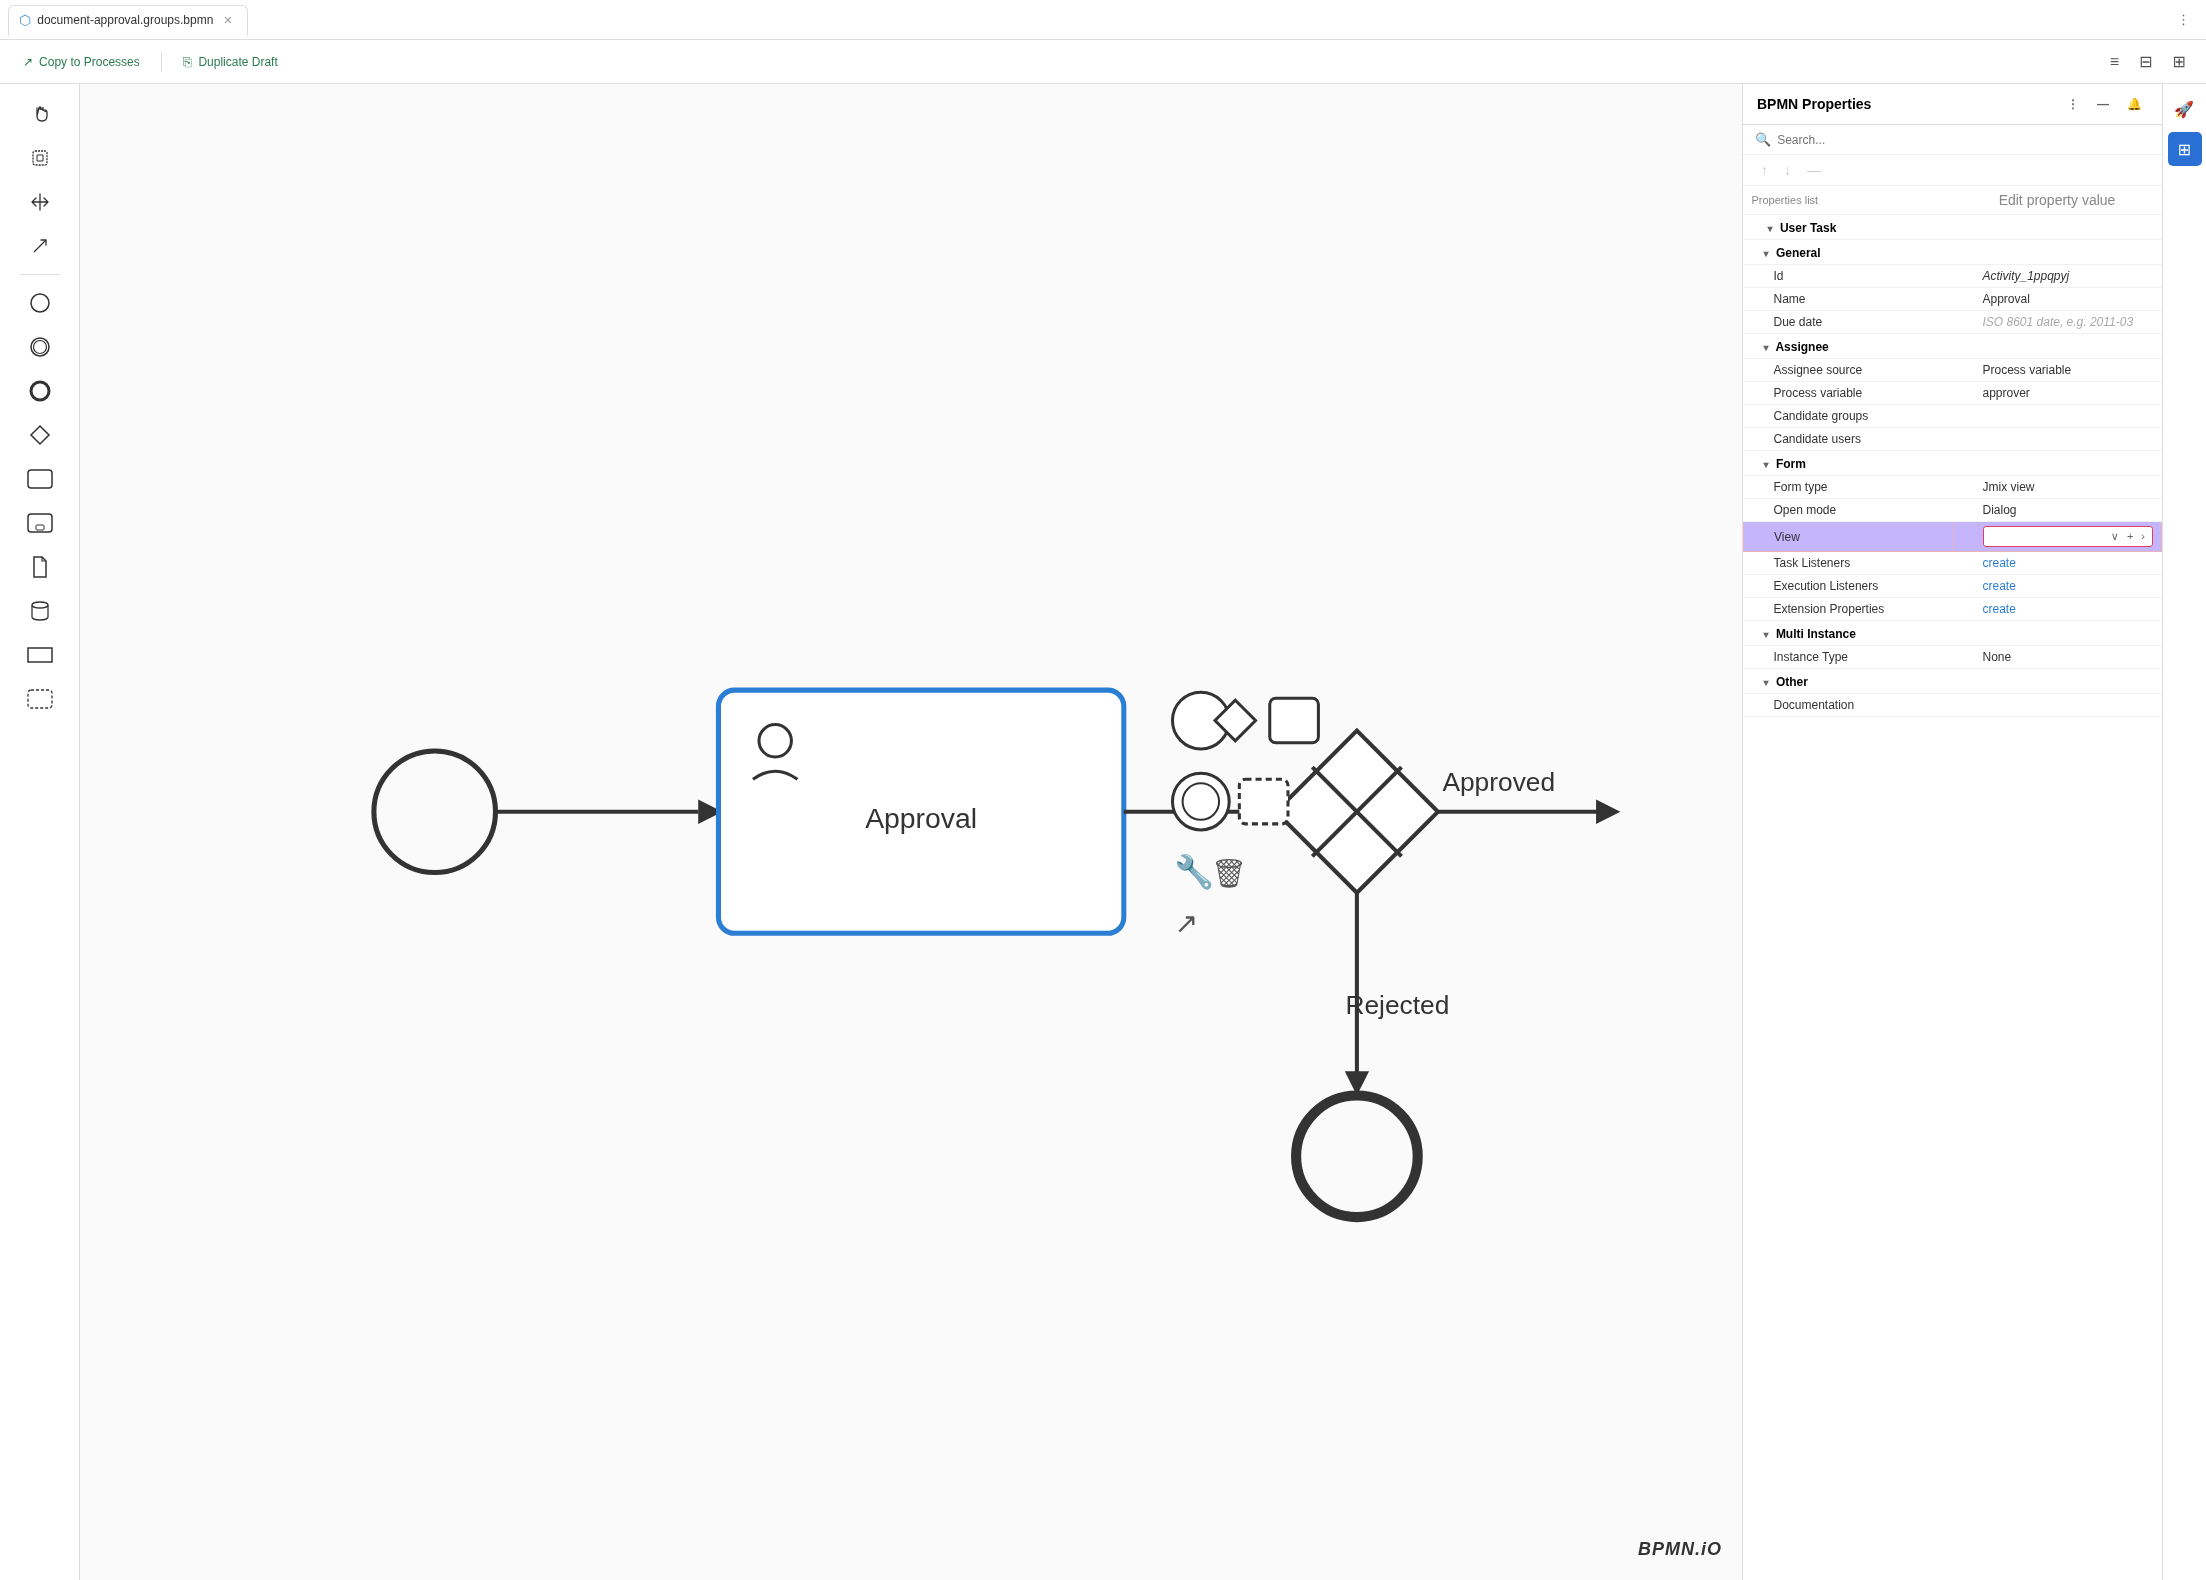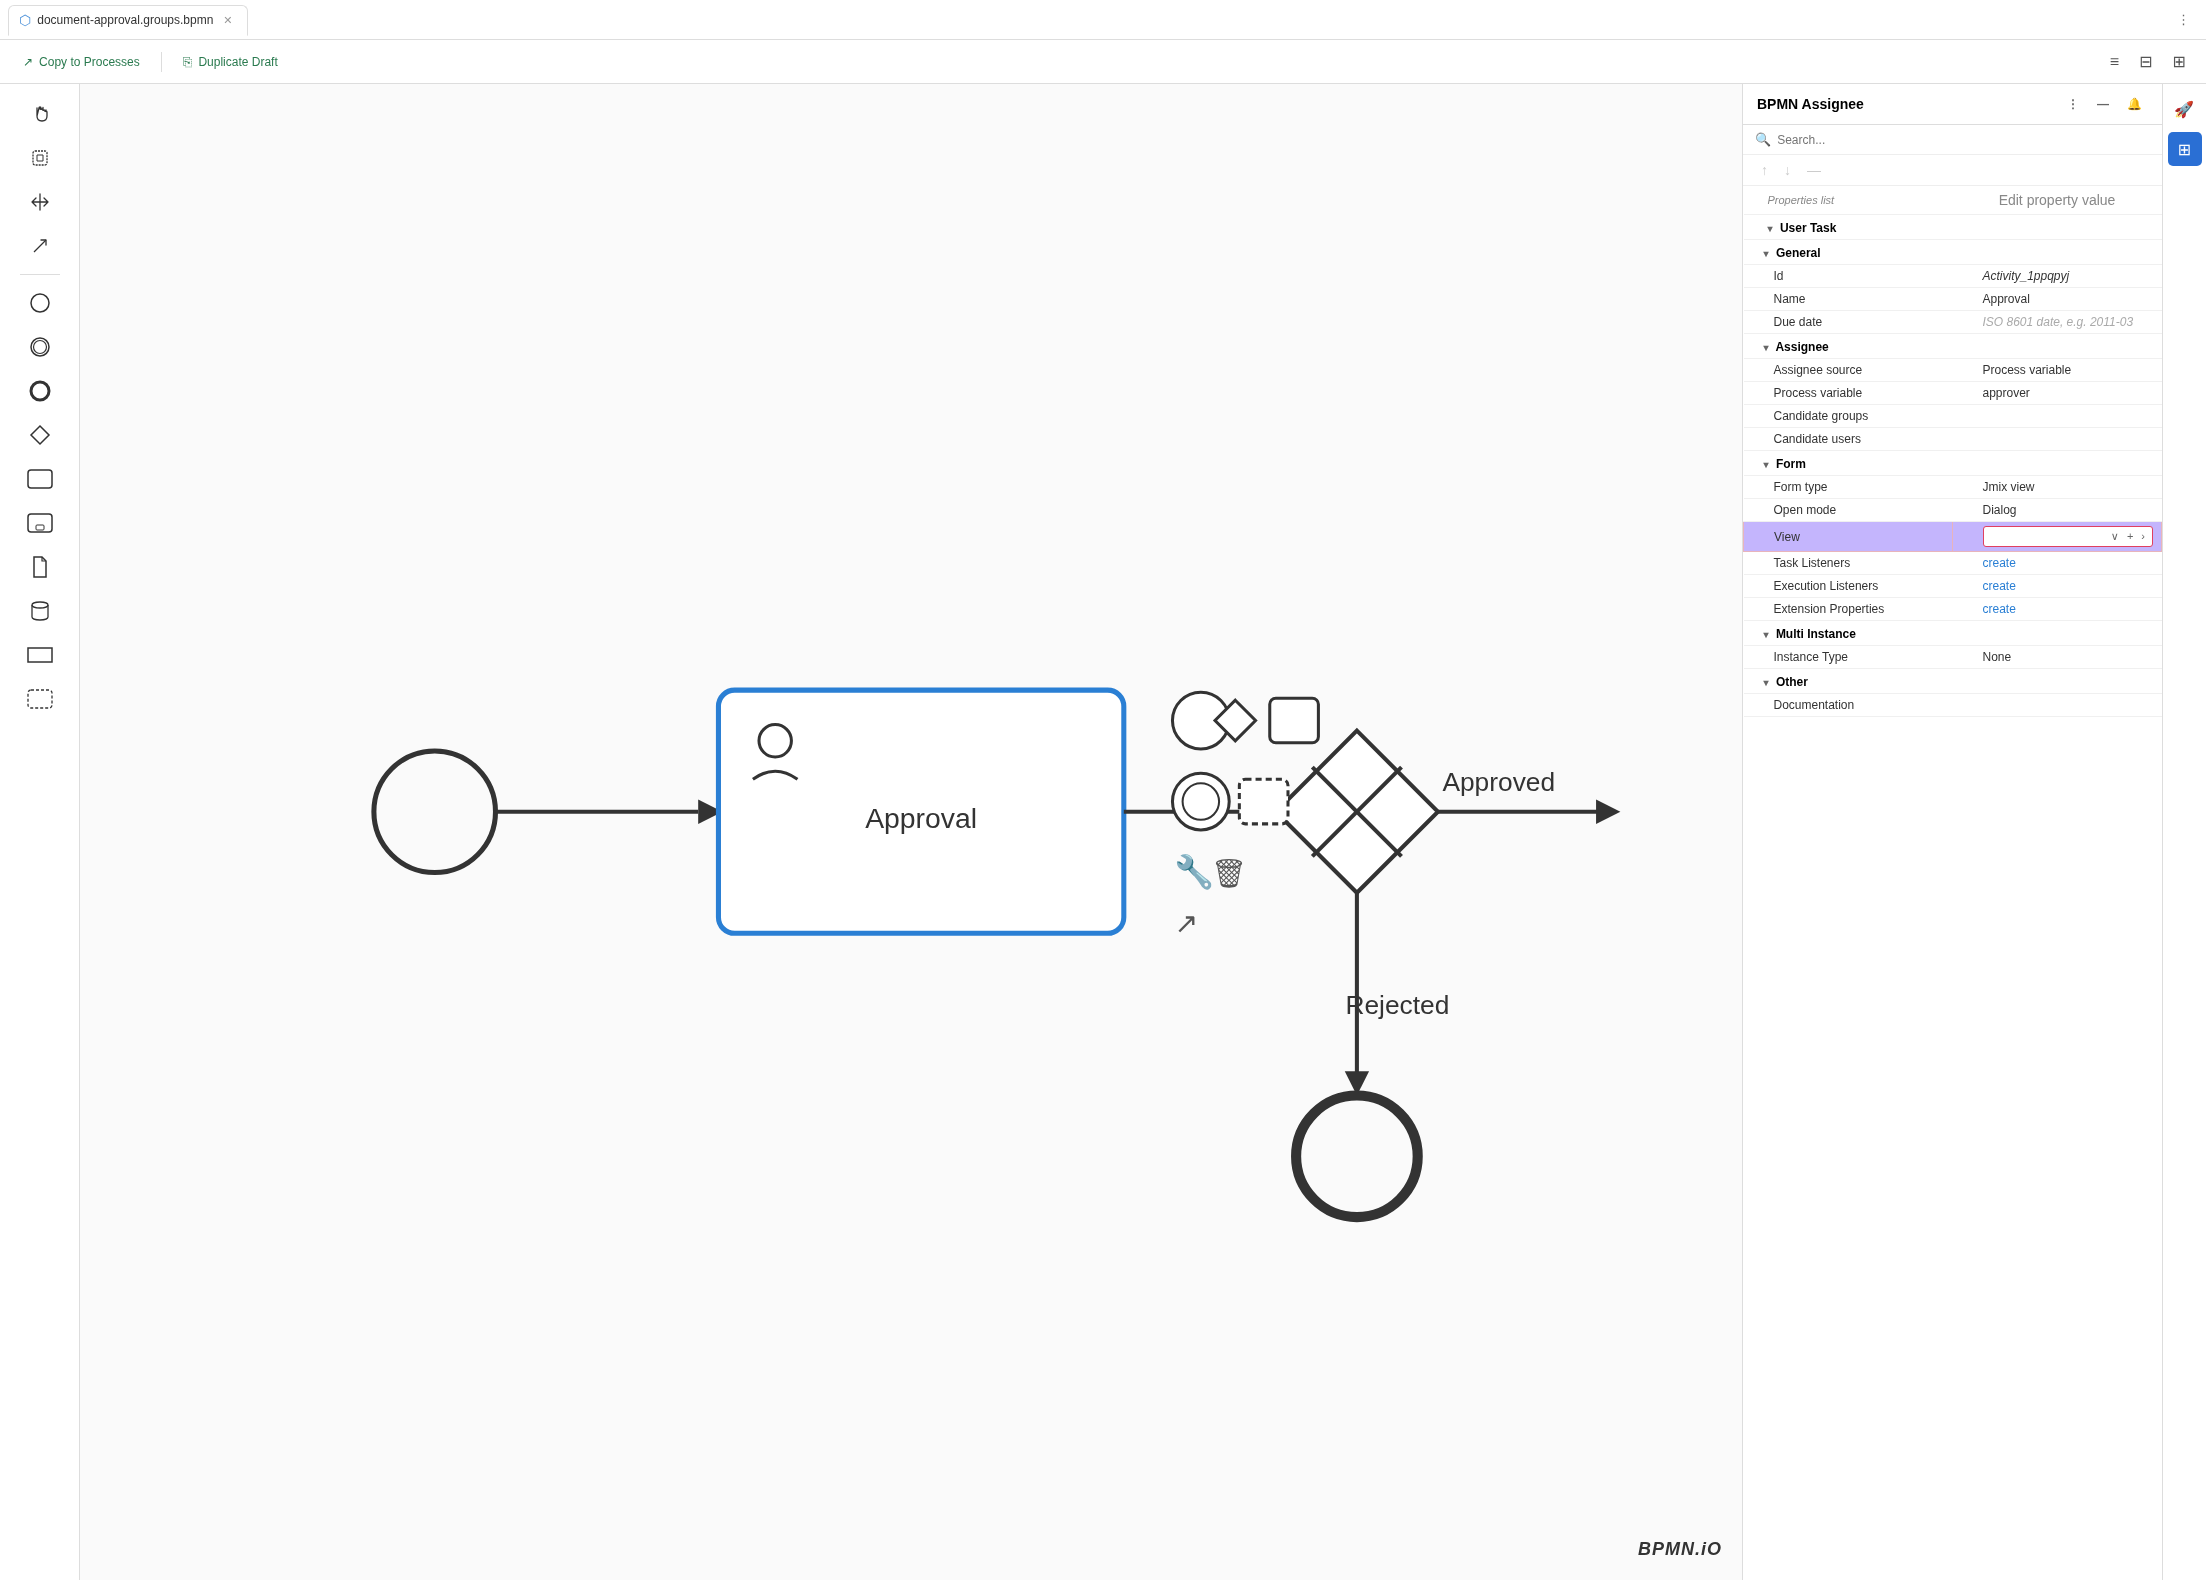--- a/index.html
+++ b/index.html
@@ -291,42 +291,42 @@
       <text x="558" y="345" font-size="14" fill="#555">🗑</text>
 
       <text x="540" y="370" font-size="14" fill="#555">↗</text>
     </svg>
 
     <div class="bpmn-watermark">BPMN.iO</div>
   </div>
 
   <div class="inspector">
     <div class="inspector-header">
-      <span>BPMN Assignee</span>
+      <span>BPMN Properties</span>
       <div class="inspector-header-actions">
         <span class="inspector-header-btn">⋮</span>
         <span class="inspector-header-btn">—</span>
         <span class="inspector-header-btn">🔔</span>
       </div>
     </div>
     <div class="inspector-search">
       <span style="color:#999;">🔍</span>
       <input type="text" placeholder="Search..." style="">
     </div>
     <div class="inspector-toolbar">
       <span class="inspector-toolbar-btn disabled">↑</span>
       <span class="inspector-toolbar-btn disabled">↓</span>
       <span class="inspector-toolbar-btn disabled">—</span>
     </div>
 
     <div class="inspector-body">
       <table class="prop-table">
         <thead>
           <tr>
-            <td class="col-name" style="font-weight:500;color:#888;font-size:11px;padding:6px 24px;font-style:italic;">Properties list</td>
+            <td class="col-name" style="font-weight:500;color:#888;font-size:11px;padding:6px 8px;">Properties list</td>
             <td class="col-value" style="font-weight:500;color:#888;font-size:14px;padding:6px 8px;text-align:center;">Edit property value</td>
           </tr>
         </thead>
         <tbody>
 
           <tr class="section-header">
             <td colspan="2">
               <span class="chevron">▾</span>
               <span>User Task</span>
             </td>

